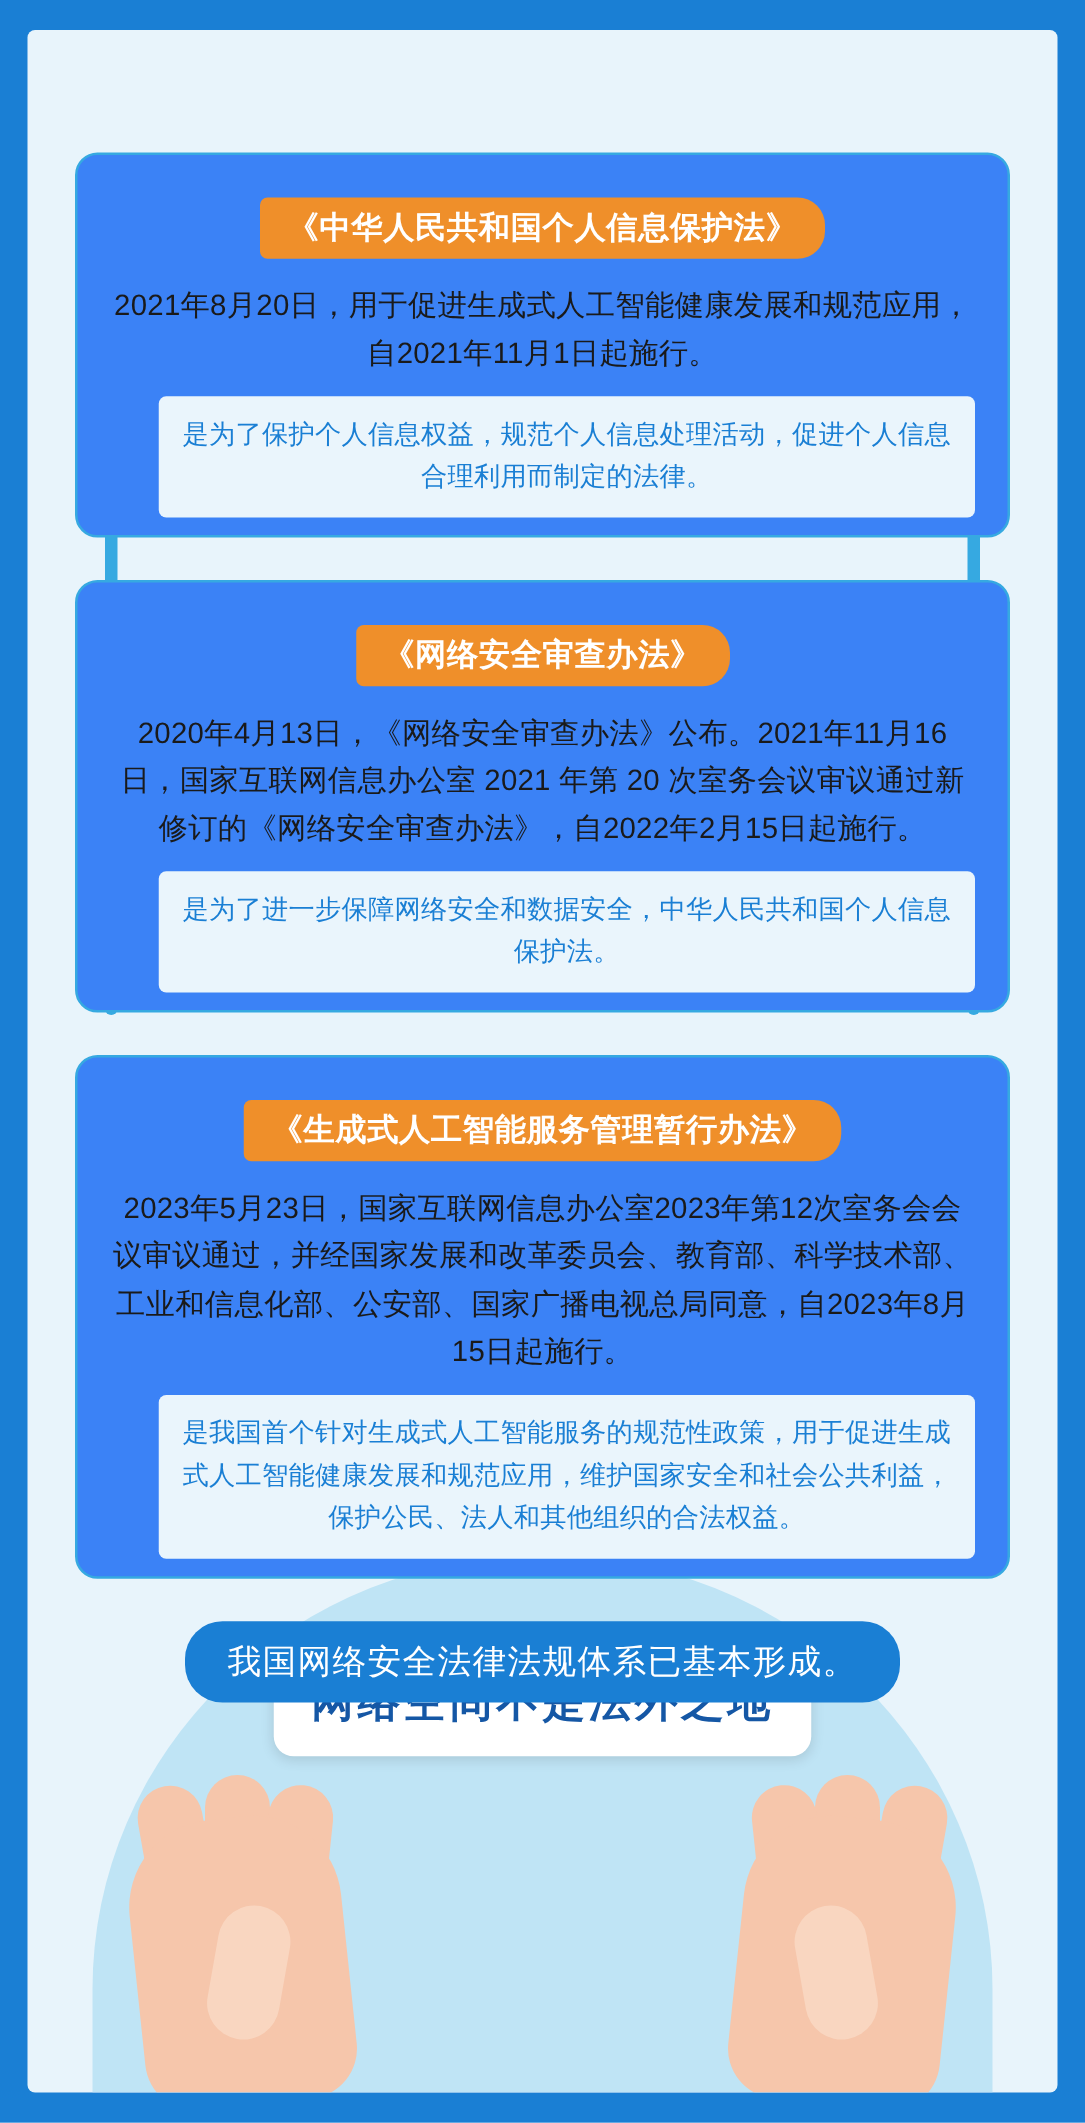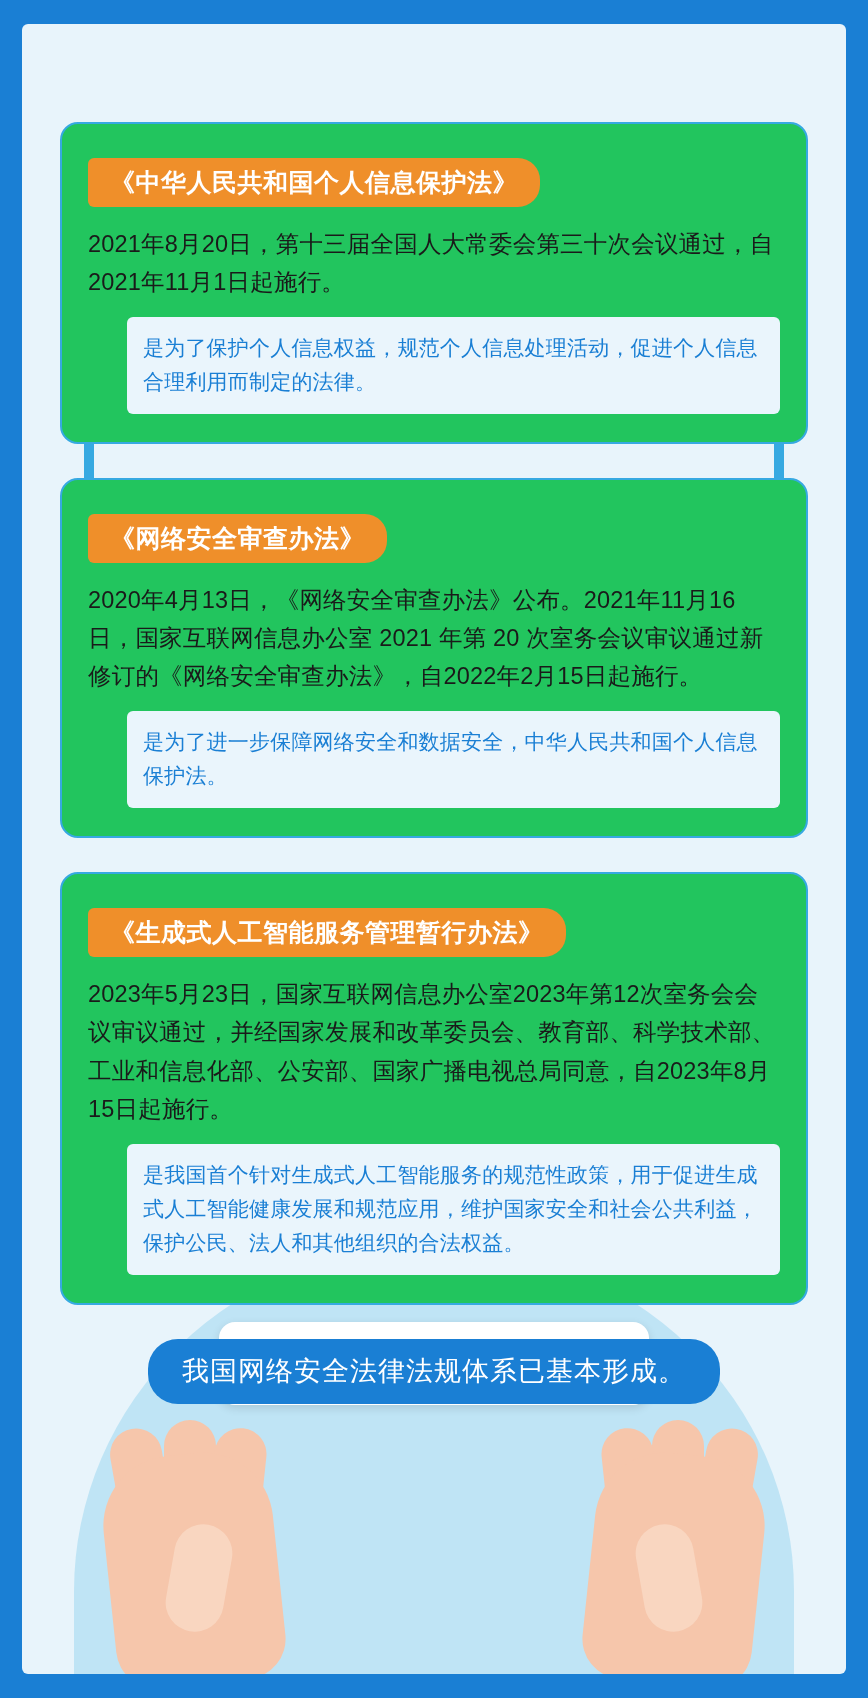--- a/index.html
+++ b/index.html
@@ -35,27 +35,28 @@
 
   
   .cards {
     position: relative;
     padding: 98px 38px 0 38px;
     box-sizing: border-box;
   }
 
   .card {
     position: relative;
-    background: #22c55e;
+    background: #3b82f6;
     border: 2px solid #36a9e1;
     border-radius: 18px;
     box-sizing: border-box;
-    padding: 34px 26px 28px 26px;
+    padding: 34px 26px 14px 26px;
     margin-bottom: 34px;
     z-index: 2;
+    text-align: center;
   }
 
   .card-title {
     display: inline-block;
     background: #ef8f2a;
     color: #ffffff;
     font-size: 25px;
     font-weight: bold;
     line-height: 1.2;
     padding: 9px 22px 10px 22px;
@@ -199,21 +200,21 @@
 
     <div class="cards">
 
       <div class="connector conn-left-1"></div>
       <div class="connector conn-right-1"></div>
       <div class="connector conn-left-2"></div>
       <div class="connector conn-right-2"></div>
 
       <div class="card">
         <div class="card-title">《中华人民共和国个人信息保护法》</div>
-        <p class="card-body">2021年8月20日，第十三届全国人大常委会第三十次会议通过，自2021年11月1日起施行。</p>
+        <p class="card-body">2021年8月20日，用于促进生成式人工智能健康发展和规范应用，自2021年11月1日起施行。</p>
         <div class="card-note">是为了保护个人信息权益，规范个人信息处理活动，促进个人信息合理利用而制定的法律。</div>
       </div>
 
       <div class="card">
         <div class="card-title">《网络安全审查办法》</div>
         <p class="card-body">2020年4月13日，《网络安全审查办法》公布。2021年11月16日，国家互联网信息办公室 2021 年第 20 次室务会议审议通过新修订的《网络安全审查办法》，自2022年2月15日起施行。</p>
         <div class="card-note">是为了进一步保障网络安全和数据安全，中华人民共和国个人信息保护法。</div>
       </div>
 
       <div class="card">

